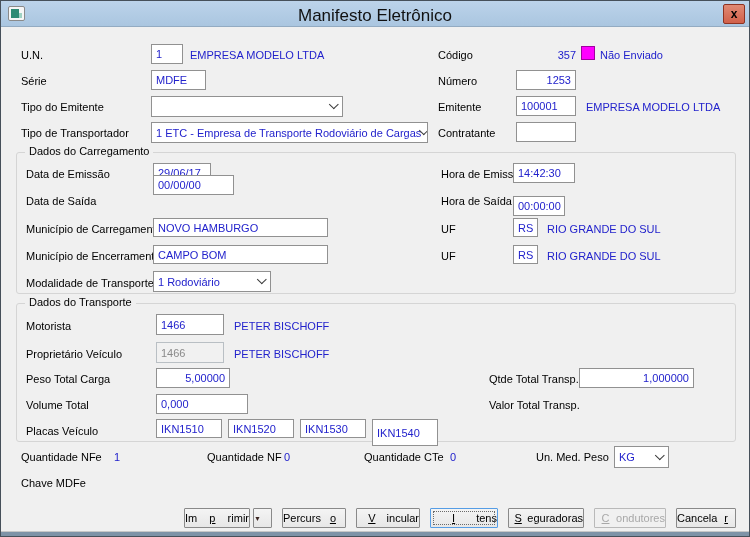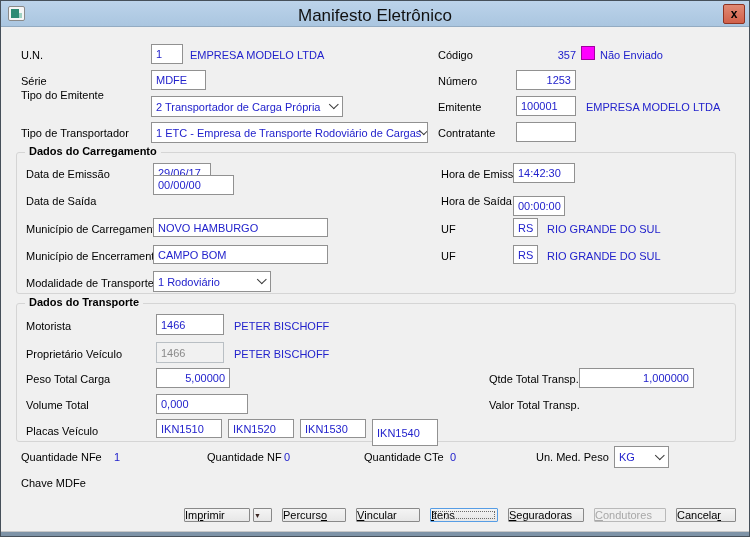--- a/index.html
+++ b/index.html
@@ -57,27 +57,27 @@
     transform:rotate(-45deg) translate(1px,-2px);
   }
   .statusbox{
     position:absolute;width:14px;height:14px;background:#ff00ff;border:1px solid #a000a0;
   }
   .gbox{
     position:absolute;border:1px solid #d5d5d5;border-radius:3px;
   }
   .gbox-title{
     position:absolute;top:-8px;left:8px;background:#f0f0f0;padding:0 4px;
-    font-weight:bold;white-space:nowrap;
+    font-weight:normal;white-space:nowrap;
   }
   .btn{
-    position:absolute;height:14px;
+    position:absolute;height:20px;
     background:linear-gradient(#f4f4f4,#e7e7e7);
     border:1px solid #898989;border-radius:1px;
-    display:flex;align-items:center;justify-content:flex-start;
+    display:flex;align-items:center;justify-content:space-between;
     font-size:11px;color:#000;white-space:nowrap;cursor:default;
   }
   .btn u{text-decoration:underline;}
   .btn.focused{border:1px solid #569de5;}
   .btn.focused::after{
     content:"";position:absolute;left:2px;right:2px;top:2px;bottom:2px;
     border:1px dotted #6b6b6b;
   }
   .btn.disabled{color:#a8a8a8;border-color:#b9b9b9;background:#f0f0f0;}
   .drop-arrow{font-size:7px;color:#3a2420;line-height:1;}
@@ -108,23 +108,22 @@
   <div class="bval" style="left:530px;top:48px;width:45px;text-align:right">357</div>
   <div class="statusbox" style="left:580px;top:45px"></div>
   <div class="bval" style="left:599px;top:48px">Não Enviado</div>
 
   <div class="lbl" style="left:20px;top:74px">Série</div>
   <div class="tb" style="left:150px;top:69px;width:55px">MDFE</div>
 
   <div class="lbl" style="left:437px;top:74px">Número</div>
   <div class="tb right" style="left:515px;top:69px;width:60px">1253</div>
 
-  <div class="lbl" style="left:20px;top:88px">Tipo do Emitente</div>
+  <div class="lbl" style="left:20px;top:100px">Tipo do Emitente</div>
   <div class="combo" style="left:150px;top:95px;width:192px">
-    <span>2 Transportador de Carga Própria</span>
     <span class="chev"></span>
   </div>
   <div class="lbl" style="left:437px;top:100px">Emitente</div>
   <div class="tb" style="left:515px;top:95px;width:60px">100001</div>
   <div class="bval" style="left:585px;top:100px">EMPRESA MODELO LTDA</div>
 
   <div class="lbl" style="left:20px;top:126px">Tipo de Transportador</div>
   <div class="combo" style="left:150px;top:121px;width:277px">
     <span>1 ETC - Empresa de Transporte Rodoviário de Cargas</span>
     <span class="chev"></span>

